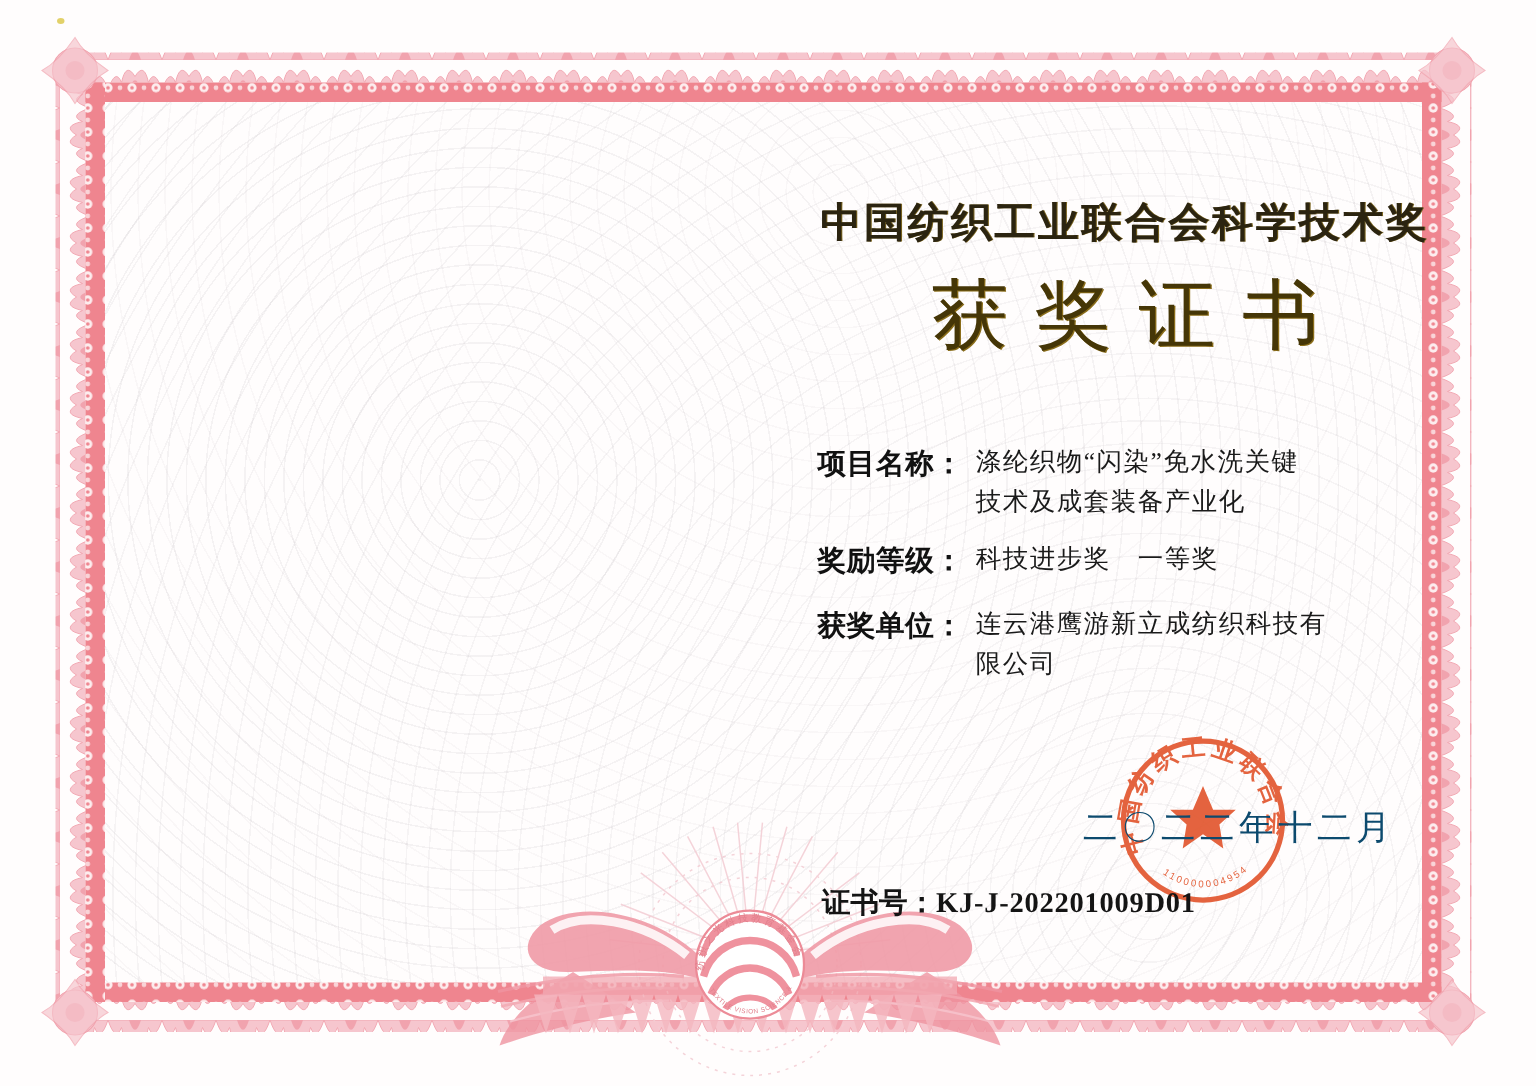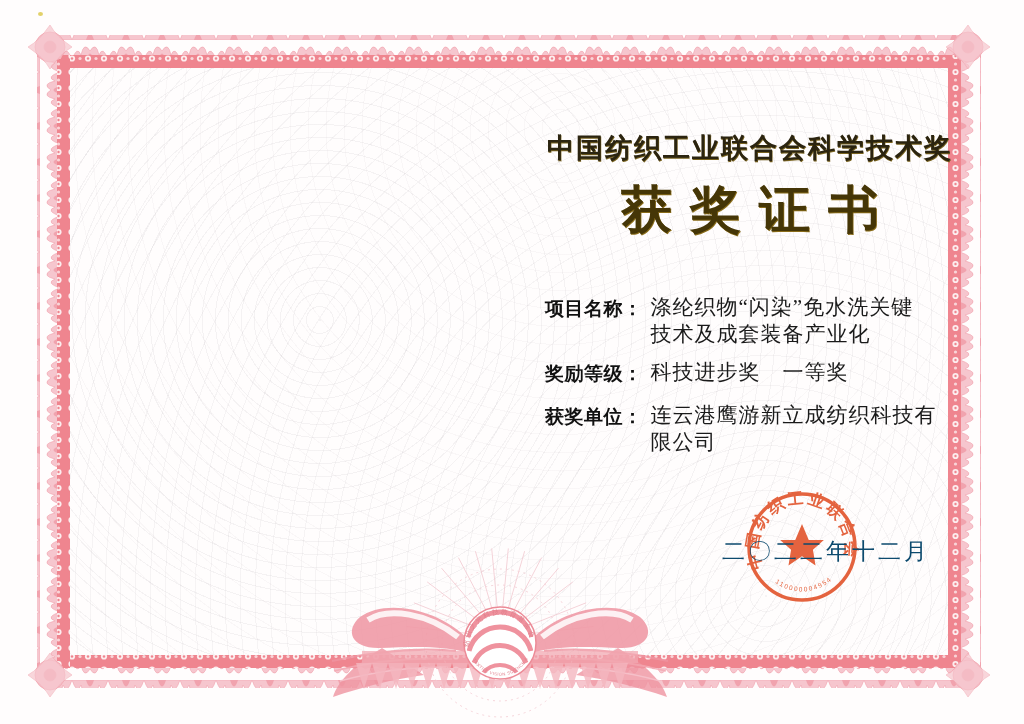--- a/index.html
+++ b/index.html
@@ -18,34 +18,34 @@
   .border-svg{position:absolute;left:0;top:0;z-index:2;}
   .ornament-svg{position:absolute;left:330px;top:545px;z-index:3;}
   .seal-svg{position:absolute;left:727px;top:472px;z-index:4;}
 
   .content{position:absolute;left:0;top:0;width:1024px;height:724px;z-index:5;}
 
   .issuer-line{position:absolute;left:540px;top:130px;width:420px;text-align:center;
     font-size:27px;font-weight:700;letter-spacing:2px;color:#2b2410;
     text-shadow:0.6px 0.6px 0 #7a6420;}
   .cert-title{position:absolute;left:540px;top:176px;width:420px;text-align:center;
-    font-size:51px;font-weight:700;letter-spacing:18px;text-indent:18px;color:#453607;
+    font-size:51px;font-weight:400;letter-spacing:18px;text-indent:18px;color:#453607;
     text-shadow:0.8px 0.8px 0 #8a6d1a;}
 
   .body-text{position:absolute;left:97px;top:233px;width:460px;
     font-size:33px;letter-spacing:15px;line-height:53px;color:#1c1c1c;
     white-space:pre-line;text-indent:112px;}
 
   .field-row{position:absolute;left:545px;display:flex;align-items:flex-start;}
   .field-row.r0{top:294px;}
   .field-row.r1{top:359px;}
   .field-row.r2{top:402px;}
   .field-label{font-family:"Liberation Sans","DejaVu Sans",sans-serif;font-weight:700;
     font-size:19px;color:#111;white-space:nowrap;padding-top:2px;letter-spacing:0.5px;}
-  .field-value{font-size:21px;line-height:27px;color:#1a1a1a;letter-spacing:1px;
+  .field-value{font-size:17px;line-height:27px;color:#1a1a1a;letter-spacing:1px;
     white-space:pre-line;margin-left:8px;max-width:330px;}
 
   .date-line{position:absolute;left:722px;top:536px;font-size:23px;letter-spacing:3px;
     color:#0c4a6e;z-index:6;}
 
   .certno-line{position:absolute;left:548px;top:589px;font-size:19px;font-weight:700;
     color:#141414;z-index:6;}
   .certno-line .num{letter-spacing:0.5px;}
 
   .speck{position:absolute;left:38px;top:12px;width:5px;height:4px;border-radius:50%;
@@ -222,15 +222,18 @@
 限公司</span>
     </div>
 
     <div class="field-row r1">
       <span class="field-label">奖励等级：</span>
       <span class="field-value">科技进步奖　一等奖</span>
     </div>
 
     <div class="date-line">二〇二二年十二月</div>
 
+    <div class="certno-line">
+      <span>证书号：</span><span class="num">KJ-J-202201009D01</span>
+    </div>
 
   </div>
 </div>
 
 </body></html>

